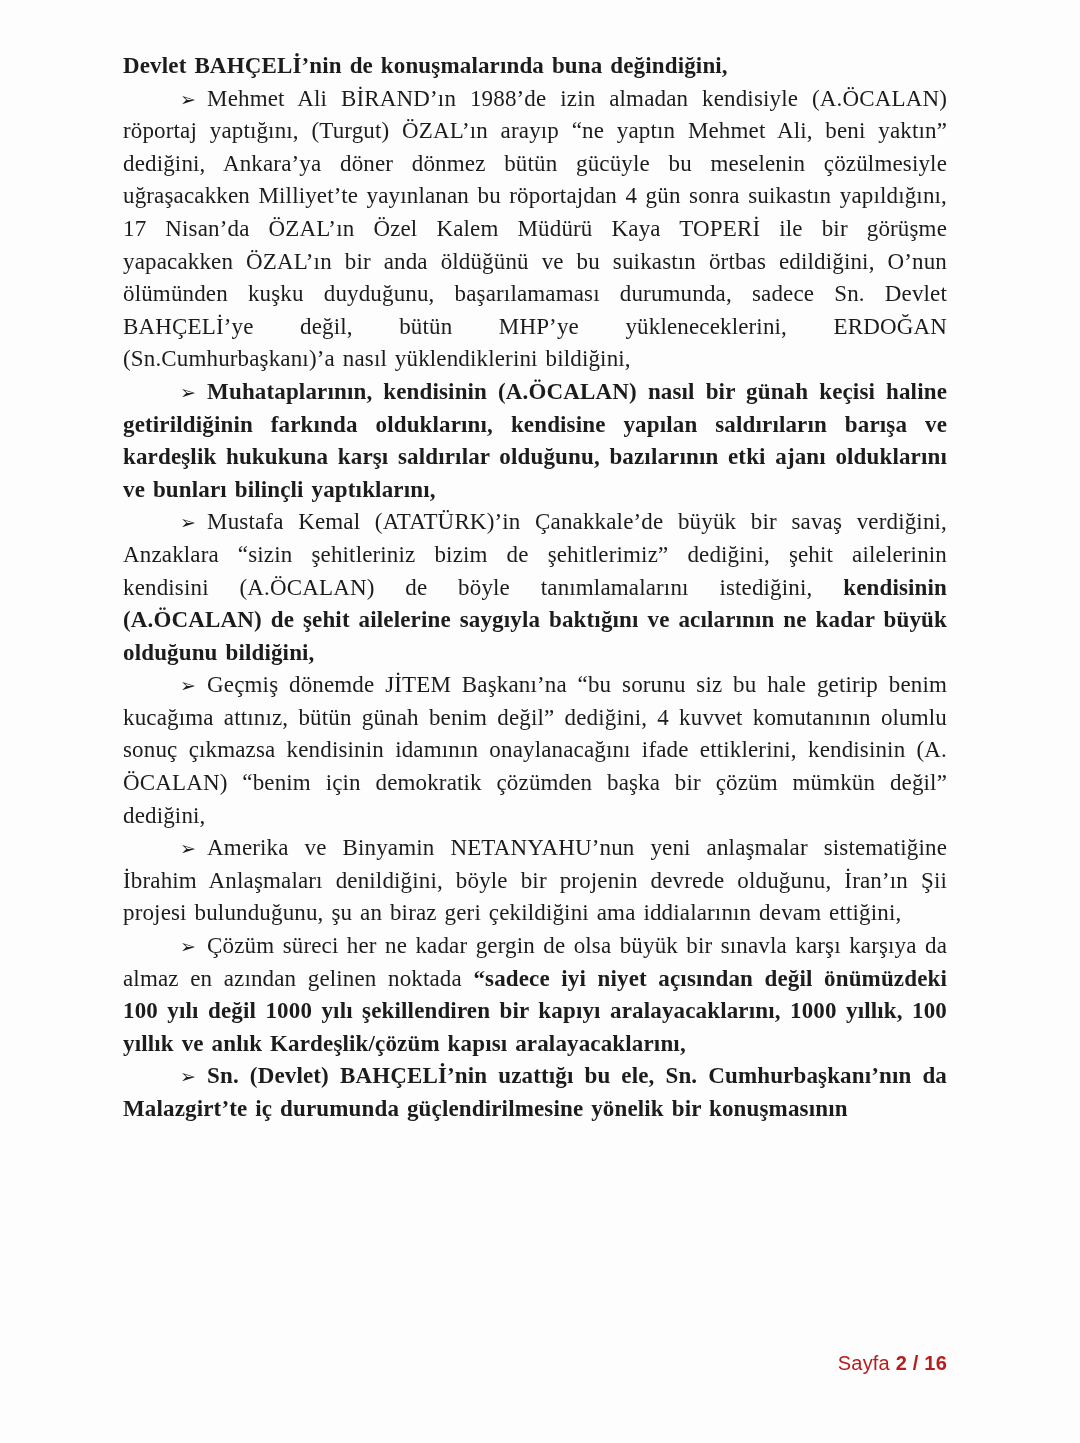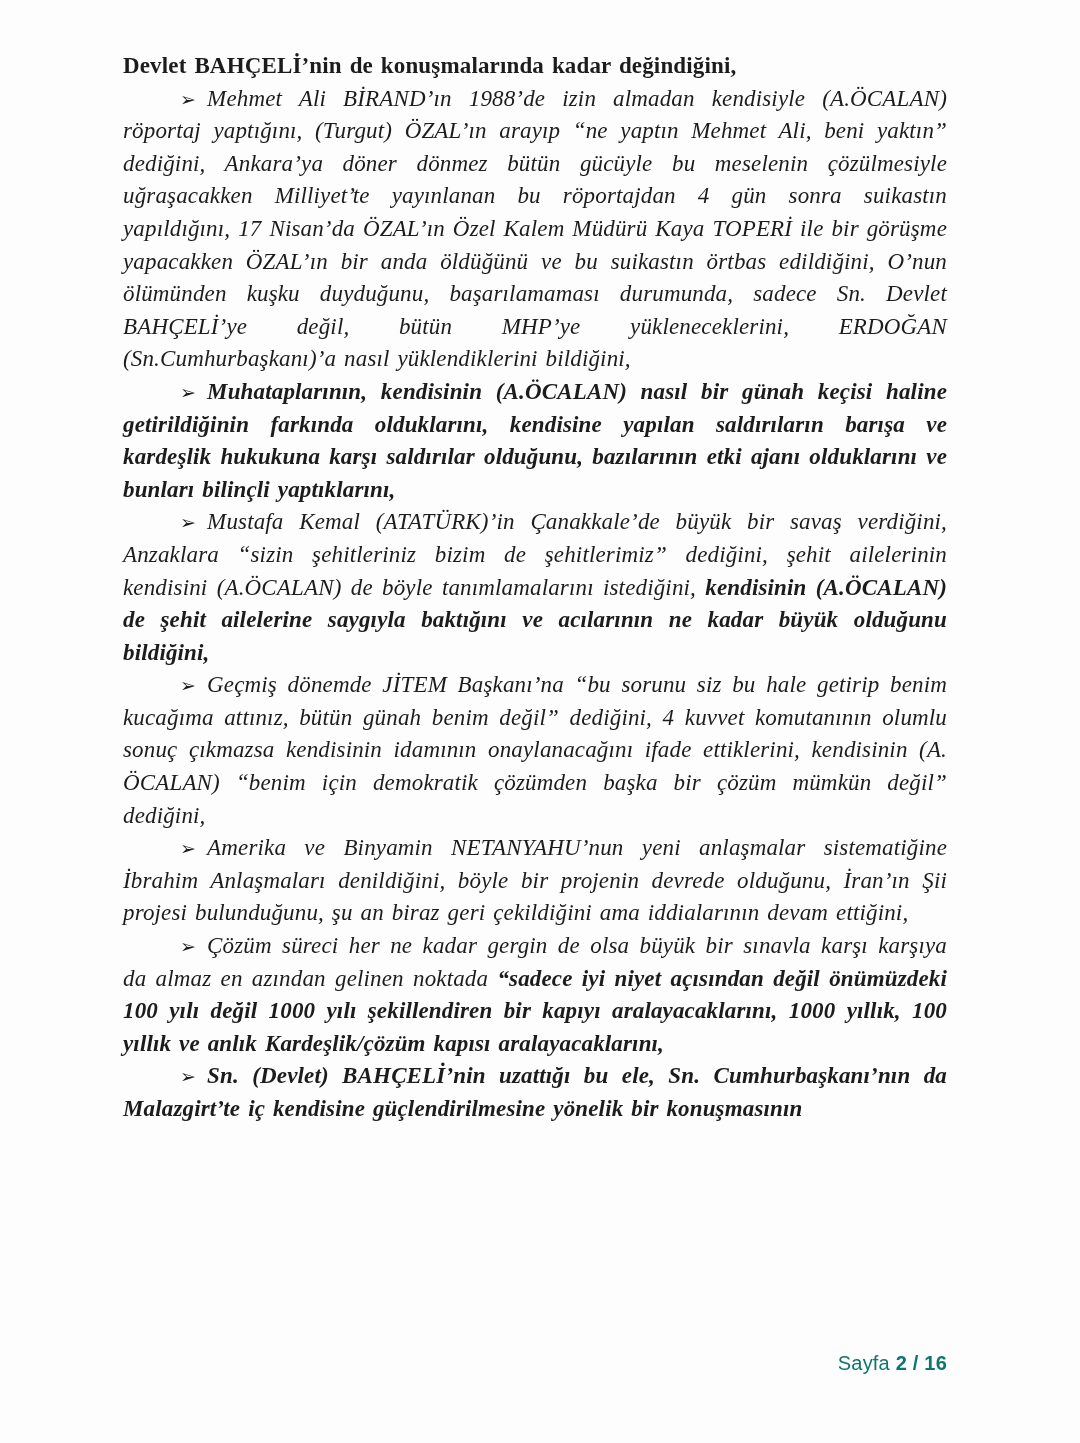--- a/index.html
+++ b/index.html
@@ -29,52 +29,51 @@
     text-align: justify;
     word-spacing: 2px;
     letter-spacing: 0.15px;
   }
   .doc-body p.heading {
     font-weight: bold;
     text-indent: 0;
   }
   .doc-body p.bullet {
     text-indent: 57px;
-    font-style: italic;
   }
   .bullet-glyph {
     font-family: "DejaVu Sans", sans-serif;
     font-size: 19px;
     margin-right: 11px;
   }
   .b { font-weight: bold; }
   .footer {
     position: absolute;
     top: 1352px;
     right: 133px;
     font-family: "Liberation Sans", "DejaVu Sans", sans-serif;
     font-size: 20px;
-    color: #0f766e;
+    color: #b91c1c;
     letter-spacing: 0.2px;
   }
   .footer .num { font-weight: bold; }
 </style>
 </head>
 <body>
 
 <div class="page">
   <main class="doc-body">
-      <p class="heading"><span class="b">Devlet BAHÇELİ’nin de konuşmalarında kadar değindiğini,</span></p>
+      <p class="heading"><span class="b">Devlet BAHÇELİ’nin de konuşmalarında buna değindiğini,</span></p>
       <p class="bullet"><span class="bullet-glyph">➢</span><span>Mehmet Ali BİRAND’ın 1988’de izin almadan kendisiyle (A.ÖCALAN) röportaj yaptığını, (Turgut) ÖZAL’ın arayıp “ne yaptın Mehmet Ali, beni yaktın” dediğini, Ankara’ya döner dönmez bütün gücüyle bu meselenin çözülmesiyle uğraşacakken Milliyet’te yayınlanan bu röportajdan 4 gün sonra suikastın yapıldığını, 17 Nisan’da ÖZAL’ın Özel Kalem Müdürü Kaya TOPERİ ile bir görüşme yapacakken ÖZAL’ın bir anda öldüğünü ve bu suikastın örtbas edildiğini, O’nun ölümünden kuşku duyduğunu, başarılamaması durumunda, sadece Sn. Devlet BAHÇELİ’ye değil, bütün MHP’ye yükleneceklerini, ERDOĞAN (Sn.Cumhurbaşkanı)’a nasıl  yüklendiklerini bildiğini,</span></p>
       <p class="bullet"><span class="bullet-glyph">➢</span><span class="b">Muhataplarının, kendisinin (A.ÖCALAN) nasıl bir günah keçisi haline getirildiğinin farkında olduklarını, kendisine yapılan saldırıların barışa ve kardeşlik hukukuna karşı saldırılar olduğunu, bazılarının etki ajanı olduklarını ve bunları bilinçli yaptıklarını,</span></p>
       <p class="bullet"><span class="bullet-glyph">➢</span><span>Mustafa Kemal (ATATÜRK)’in Çanakkale’de büyük bir savaş verdiğini, Anzaklara “sizin şehitleriniz bizim de şehitlerimiz” dediğini, şehit ailelerinin kendisini (A.ÖCALAN) de böyle tanımlamalarını istediğini, </span><span class="b">kendisinin (A.ÖCALAN) de şehit ailelerine saygıyla baktığını ve acılarının ne kadar büyük olduğunu bildiğini,</span></p>
       <p class="bullet"><span class="bullet-glyph">➢</span><span>Geçmiş dönemde JİTEM Başkanı’na “bu sorunu siz bu hale getirip benim kucağıma attınız, bütün günah benim değil” dediğini, 4 kuvvet komutanının olumlu sonuç çıkmazsa kendisinin idamının onaylanacağını ifade ettiklerini, kendisinin (A. ÖCALAN) “benim için demokratik çözümden başka bir çözüm mümkün değil” dediğini,</span></p>
       <p class="bullet"><span class="bullet-glyph">➢</span><span>Amerika ve Binyamin NETANYAHU’nun yeni anlaşmalar sistematiğine İbrahim Anlaşmaları denildiğini, böyle bir projenin devrede olduğunu, İran’ın Şii projesi bulunduğunu, şu an biraz geri çekildiğini ama iddialarının devam ettiğini,</span></p>
       <p class="bullet"><span class="bullet-glyph">➢</span><span>Çözüm süreci her ne kadar gergin de olsa büyük bir sınavla karşı karşıya da almaz en azından gelinen noktada </span><span class="b">“sadece iyi niyet açısından değil önümüzdeki 100 yılı değil 1000 yılı şekillendiren bir kapıyı aralayacaklarını, 1000 yıllık, 100 yıllık ve anlık Kardeşlik/çözüm kapısı aralayacaklarını,</span></p>
-      <p class="bullet"><span class="bullet-glyph">➢</span><span class="b">Sn. (Devlet) BAHÇELİ’nin uzattığı bu ele, Sn. Cumhurbaşkanı’nın da Malazgirt’te iç kendisine güçlendirilmesine yönelik bir konuşmasının</span></p>
+      <p class="bullet"><span class="bullet-glyph">➢</span><span class="b">Sn. (Devlet) BAHÇELİ’nin uzattığı bu ele, Sn. Cumhurbaşkanı’nın da Malazgirt’te iç durumunda güçlendirilmesine yönelik bir konuşmasının</span></p>
     </main>
 
   <div class="footer">
     <span>Sayfa</span>
     <span class="num">2</span>
     <span class="num">/</span>
     <span class="num">16</span>
   </div>
 </div>
 

